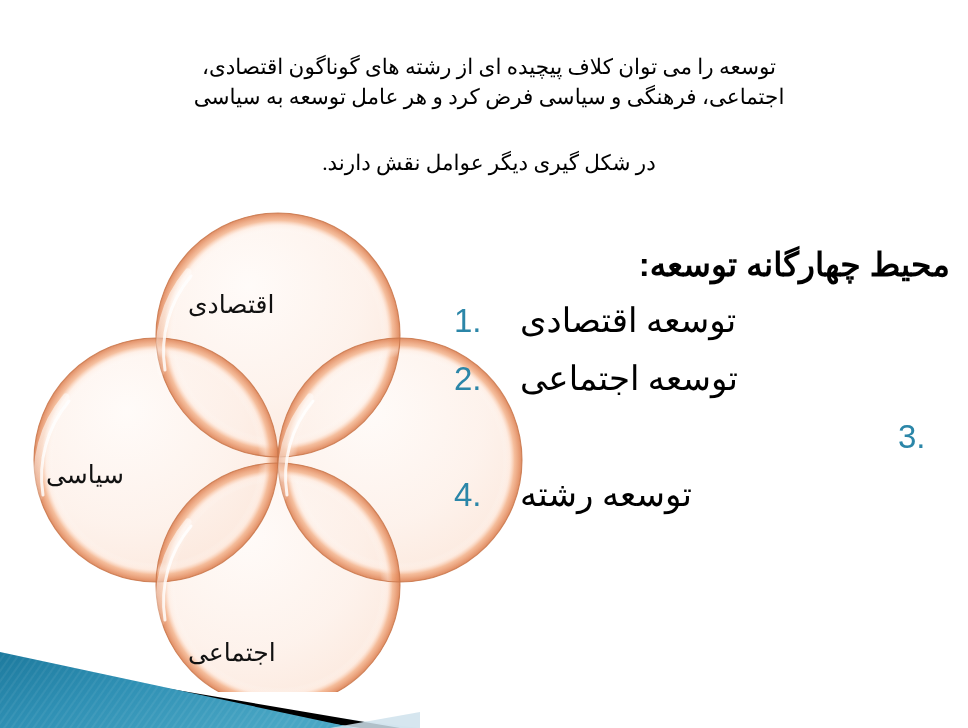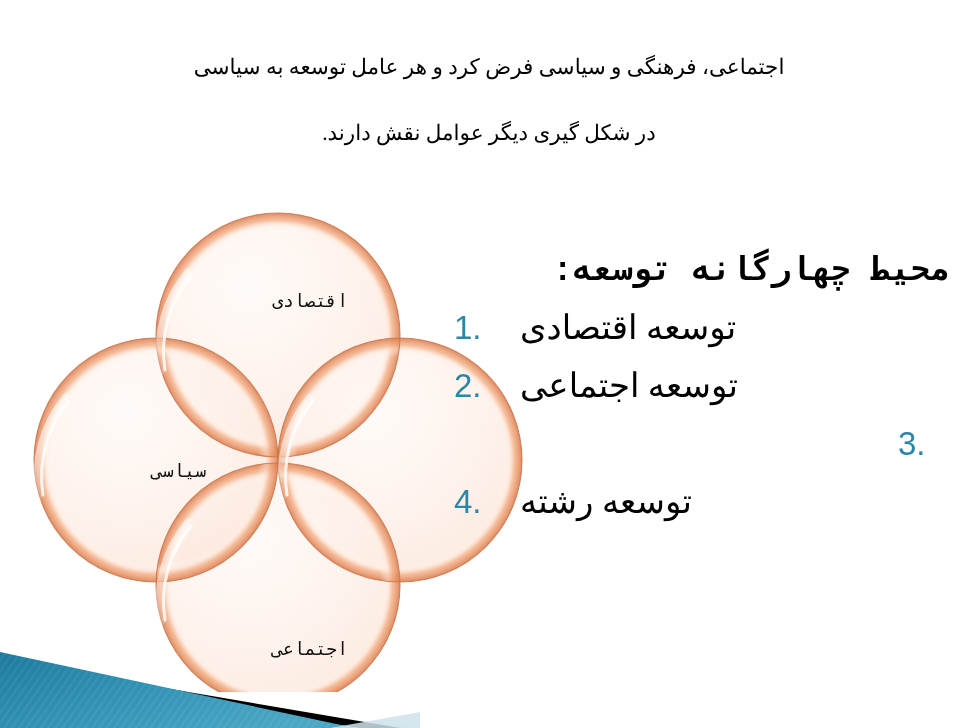--- a/index.html
+++ b/index.html
@@ -32,23 +32,23 @@
     position:absolute;
     top:238px; left:430px; width:520px;
     direction:rtl;
     text-align:right;
   }
   .heading{
     font-size:33px;
     font-weight:bold;
     color:#000;
     line-height:46px;
-    margin:11px 0 4px 0;
+    margin:4px 0 4px 0;
     padding-left:10px;
-    font-family:Liberation Mono, monospace;
+    font-family:Liberation Sans, sans-serif;
     white-space:nowrap;
   }
   ol.dev-list{
     list-style:none;
     margin:0;padding:0;
     direction:rtl;
   }
   ol.dev-list li{
     display:flex;
     flex-direction:row;
@@ -82,26 +82,26 @@
   
   .venn{
     position:absolute;
     left:28px; top:212px;
     width:500px; height:480px;
   }
   .venn svg{display:block;width:500px;height:480px;}
 
   .venn-label{
     position:absolute;
-    font-family:Liberation Mono, monospace;
-    font-size:18px;
+    font-family:Liberation Serif, serif;
+    font-size:25px;
     color:#111;
     direction:rtl;
     white-space:nowrap;
-    text-align:right;
+    text-align:left;
   }
   .lbl-eco{ left:160px; top:78px; width:160px;}
   .lbl-cul{ left:330px; top:248px; width:160px;}
   .lbl-soc{ left:160px; top:426px; width:160px;}
   .lbl-pol{ left:18px;  top:248px; width:160px;}
 
   
   .banner{
     position:absolute;
     left:0;bottom:0;
@@ -110,20 +110,21 @@
     pointer-events:none;
   }
   .banner svg{display:block;}
 </style>
 </head>
 <body>
 
 <div class="slide">
 
   <div class="intro">
+    <p>توسعه را می توان کلاف پیچیده ای از رشته های گوناگون اقتصادی،</p>
     <p>اجتماعی، فرهنگی و  سیاسی فرض کرد و  هر  عامل توسعه به سیاسی</p>
     <p style="text-align:center;margin-top:36px;">در شکل گیری دیگر عوامل نقش دارند.</p>
   </div>
 
   <div class="venn">
     <svg viewBox="0 0 500 480" xmlns="http://www.w3.org/2000/svg" aria-hidden="true">
       <defs>
         <radialGradient id="discFill" cx="38%" cy="30%" r="85%">
           <stop offset="0%" stop-color="#fffaf7"></stop>
           <stop offset="55%" stop-color="#fdefe7"></stop>

